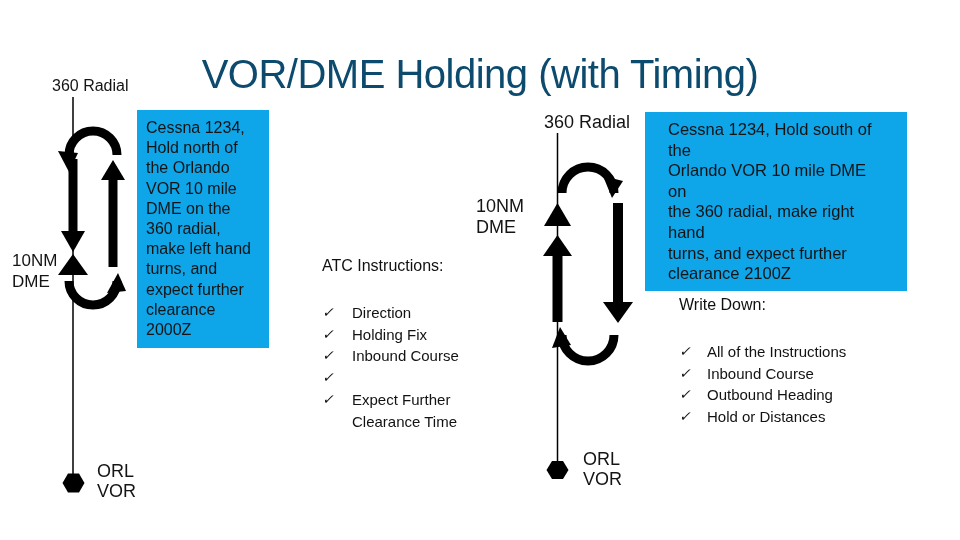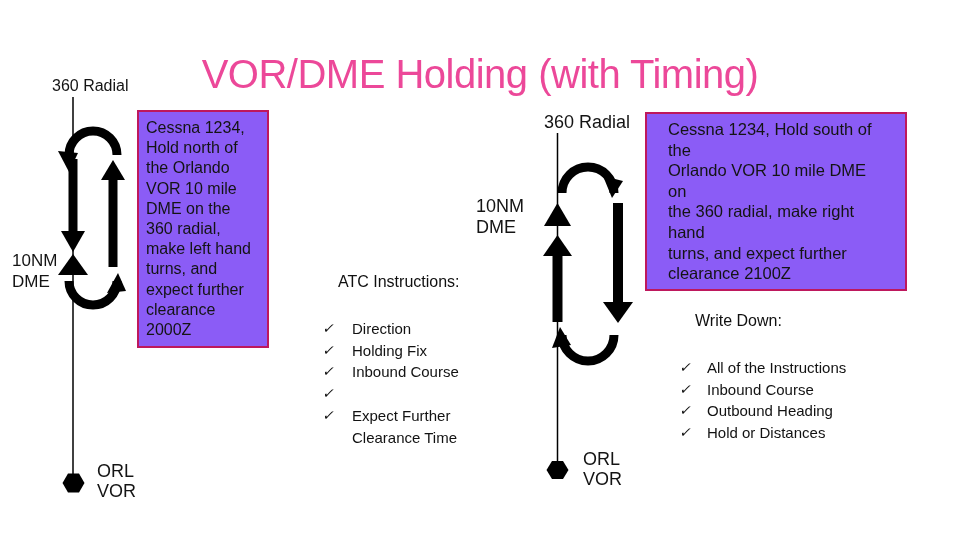--- a/index.html
+++ b/index.html
@@ -4,39 +4,39 @@
 <style>
   html,body{margin:0;padding:0;background:#ffffff;}
   .slide{
     position:relative;width:960px;height:540px;background:#ffffff;overflow:hidden;
     font-family:"Liberation Sans",sans-serif;color:#0d0d0d;
   }
   .abs{position:absolute;}
   .pre{white-space:pre-line;}
   .title{
     left:0;right:0;top:50px;text-align:center;
-    font-size:40px;line-height:48px;font-weight:400;letter-spacing:-0.5px;color:#ec4899;
+    font-size:40px;line-height:48px;font-weight:400;letter-spacing:-0.5px;color:#0c4a6e;
   }
   .serif{font-family:Liberation Sans, sans-serif;color:#141414;}
   .l-radial{left:52px;top:77px;font-size:16px;}
   .l-fix{left:12px;top:250px;font-size:17px;line-height:21px;}
   .l-vor{left:97px;top:461px;font-size:18px;line-height:20px;}
   .r-radial{left:544px;top:112px;font-size:18px;}
   .r-fix{left:476px;top:196px;font-size:18px;line-height:21px;}
   .r-vor{left:583px;top:449px;font-size:18px;line-height:20px;}
   .clearance{
-    border:2px solid #be185d;background:#8b5cf6;
+    border:2px solid #0ea5e9;background:#0ea5e9;
     font-size:16px;line-height:20.2px;
   }
   .box-l{left:137px;top:110px;width:132px;padding:6px 7px;box-sizing:border-box;}
   .box-r{left:645px;top:112px;width:262px;padding:5px 21px;box-sizing:border-box;line-height:20.6px;font-size:16.5px;}
   .listblock{color:#101010;}
   .atc{left:322px;top:256px;width:178px;}
   .wd{left:679px;top:295px;width:230px;}
-  .listblock h2{margin:16px;font-size:16px;font-weight:400;line-height:20px;color:#101010;}
+  .listblock h2{margin:0;font-size:16px;font-weight:400;line-height:20px;color:#101010;}
   .listblock ul{list-style:none;margin:26px 0 0 0;padding:0;}
   .listblock li{display:flex;align-items:flex-start;}
   .atc li{line-height:21.7px;}
   .wd li{line-height:21.5px;}
   .check{flex:0 0 auto;font-size:14px;font-style:italic;color:#111;}
   .atc .check{width:30px;}
   .wd .check{width:28px;}
   .itxt{font-size:15px;color:#121212;}
   .atc .itxt{max-width:140px;}
   svg{display:block;}

